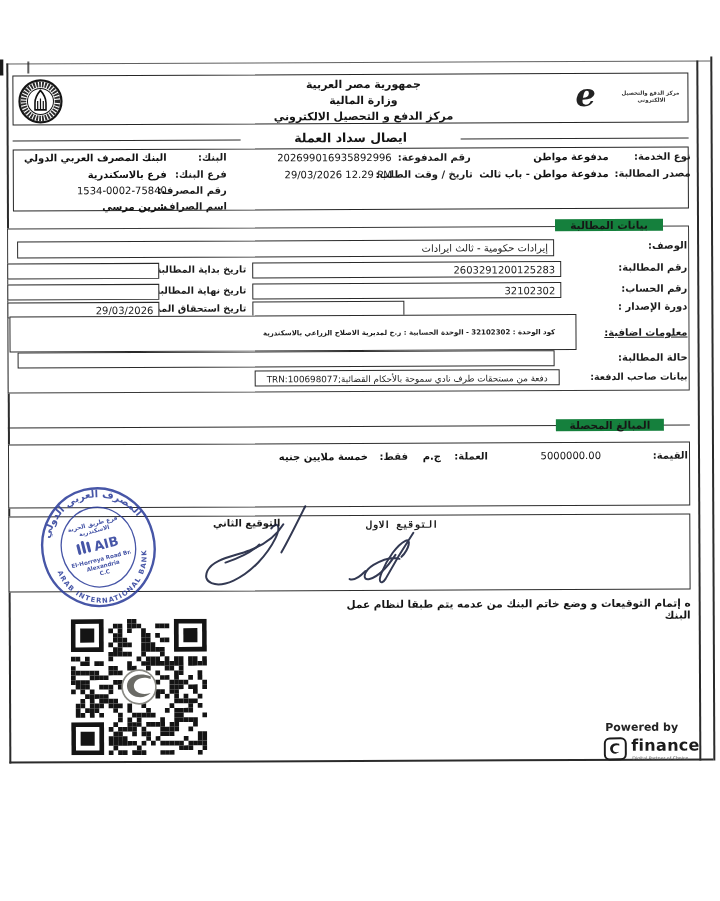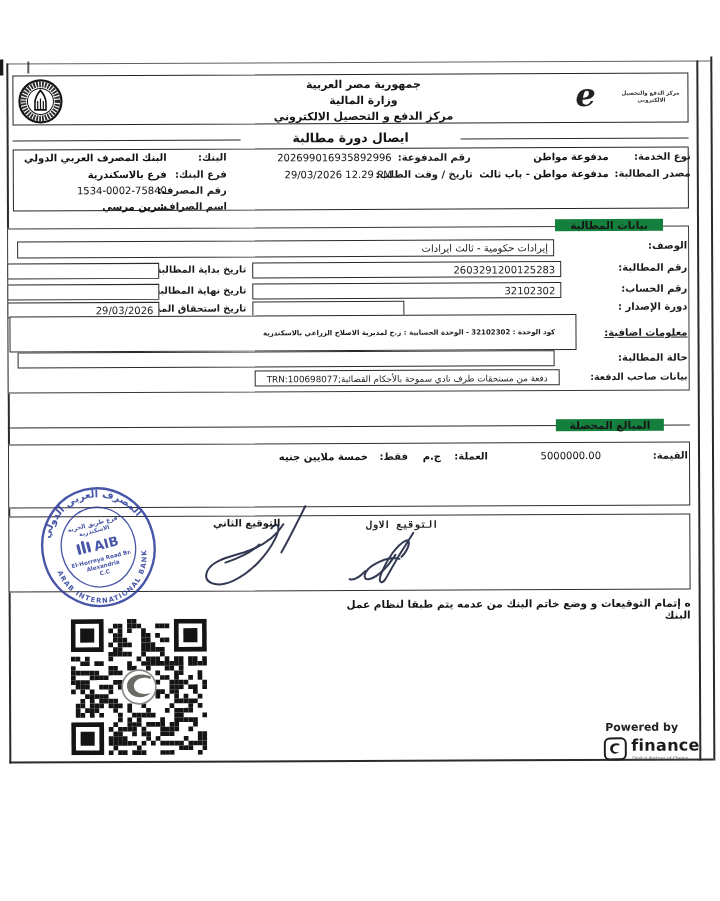--- a/index.html
+++ b/index.html
@@ -49,21 +49,21 @@
     </div>
 
     <div class="abs" style="left:560px;top:6px;width:110px;height:38px;">
       <span class="abs" style="left:2px;top:-4px;font-family:'DejaVu Serif',serif;font-style:italic;font-size:32px;font-weight:700;color:#222;">e</span>
       <span class="abs" style="left:40px;top:10px;width:66px;font-size:5.5px;font-weight:700;direction:rtl;text-align:right;color:#333;line-height:7px;">مركز الدفع والتحصيل</span>
       <span class="abs" style="left:40px;top:17px;width:52px;font-size:5.5px;font-weight:700;direction:rtl;text-align:right;color:#333;line-height:7px;">الالكتروني</span>
     </div>
   </div>
 
   <div class="hline" style="left:14px;top:139px;width:228px;height:1.4px;"></div>
-  <div class="abs" style="left:252px;top:130px;width:200px;font-size:12.5px;font-weight:700;direction:rtl;text-align:center;color:#141414;">ايصال دورة مطالبة</div>
+  <div class="abs" style="left:252px;top:130px;width:200px;font-size:12.5px;font-weight:700;direction:rtl;text-align:center;color:#141414;">ايصال سداد العملة</div>
   <div class="hline" style="left:462px;top:139px;width:228px;height:1.4px;"></div>
 
   <div class="bbox" style="left:14px;top:148px;width:676px;height:62px;"></div>
 
   <div class="lbl" style="left:612px;top:152px;width:80px;">نوع الخدمة:</div>
   <div class="val" style="left:498px;top:152px;width:112px;">مدفوعة مواطن</div>
   <div class="lbl" style="left:612px;top:169px;width:80px;text-align:right;">مصدر المطالبة:</div>
   <div class="val" style="left:470px;top:169px;width:140px;">مدفوعة مواطن - باب ثالث</div>
 
   <div class="lbl" style="left:398px;top:152px;width:74px;">رقم المدفوعة:</div>

